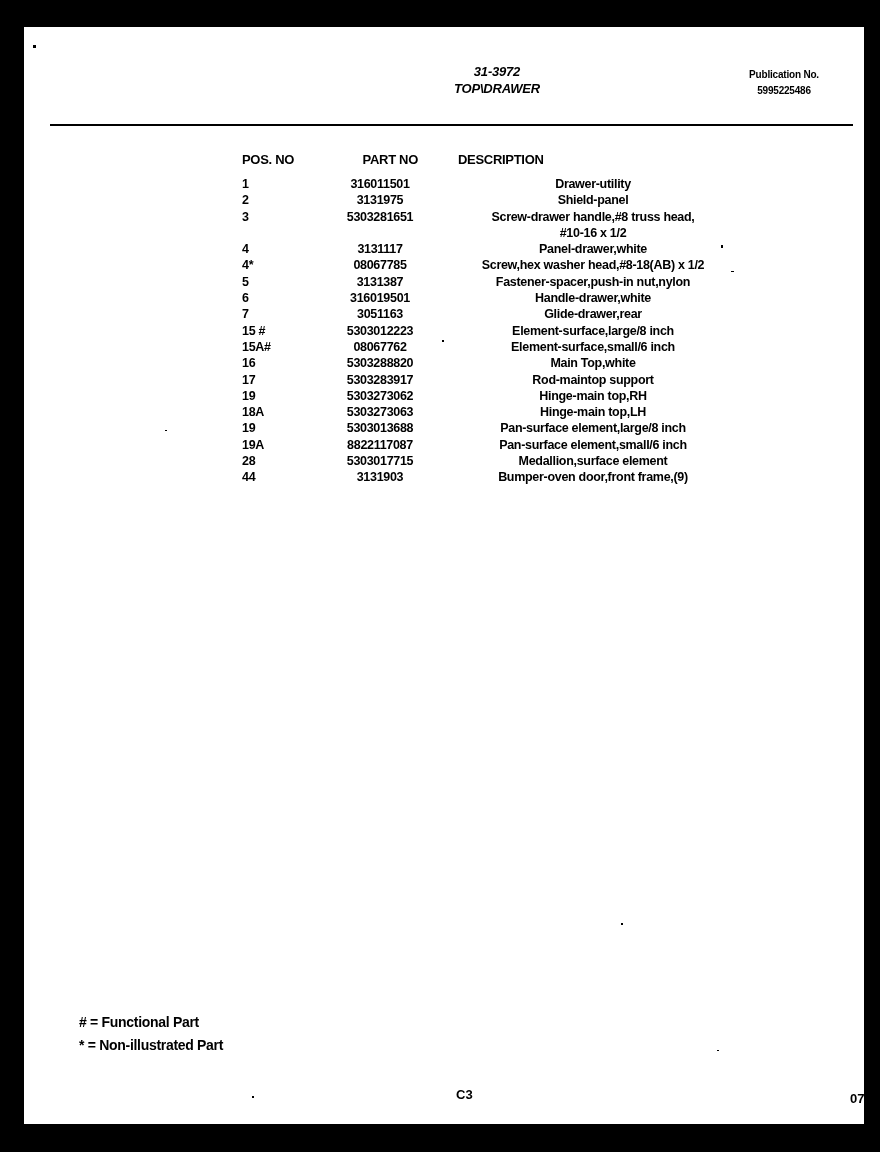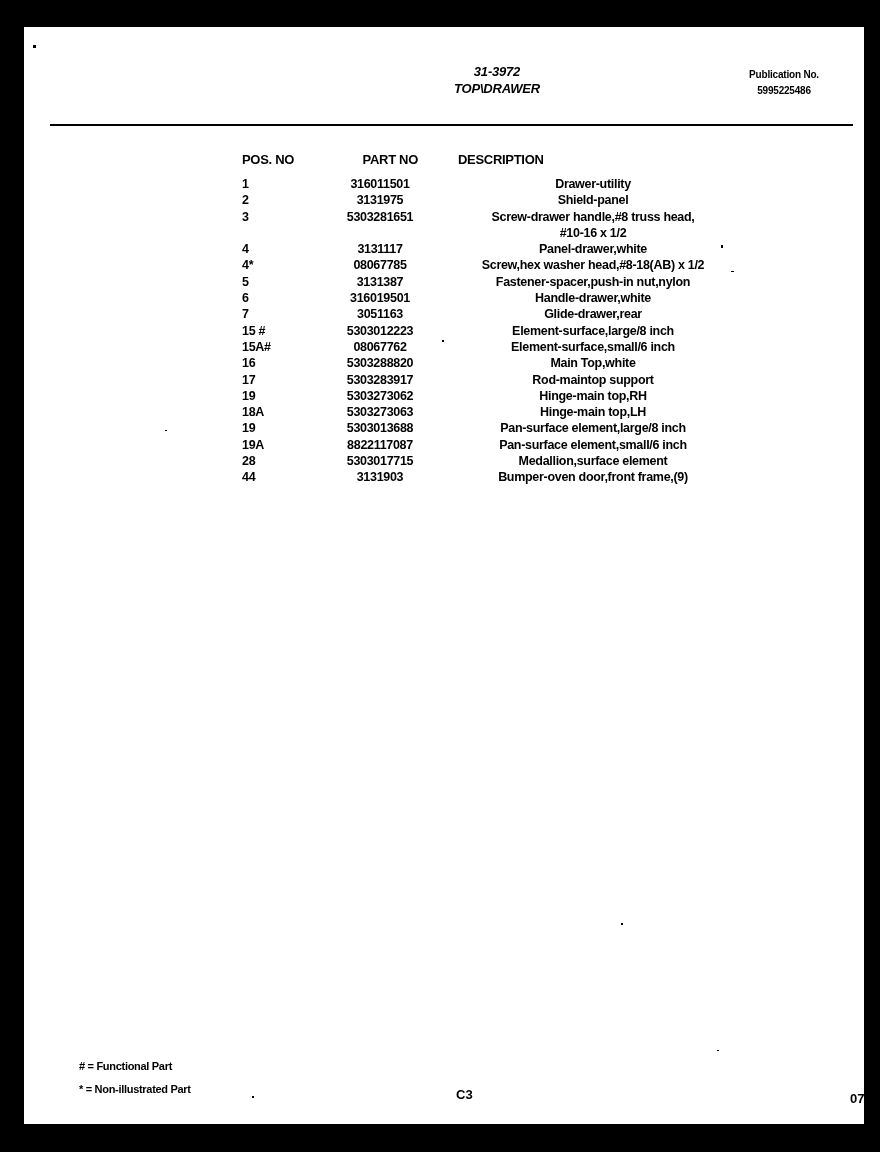--- a/index.html
+++ b/index.html
@@ -67,25 +67,24 @@
     }
     .col-pos { width: 100px; text-align: left; }
     .col-part { width: 76px; text-align: center; }
     .col-gap { width: 40px; }
     .col-desc { width: 270px; text-align: center; white-space: nowrap; }
     .parts-table th.col-part { text-align: right; }
 
     .legend {
       position: absolute;
       left: 55px; top: 984px;
-      font-size: 11px;
+      font-size: 14px;
       line-height: 23px;
       letter-spacing: -0.3px;
       font-weight: bold;
-      margin-top: 44px;
     }
     .page-code {
       position: absolute;
       left: 432px; top: 1060px;
       font-size: 13px; font-weight: bold;
     }
     .date-code {
       position: absolute;
       left: 786px; top: 1064px;
       font-size: 13px; font-weight: bold; margin-left: 40px;

